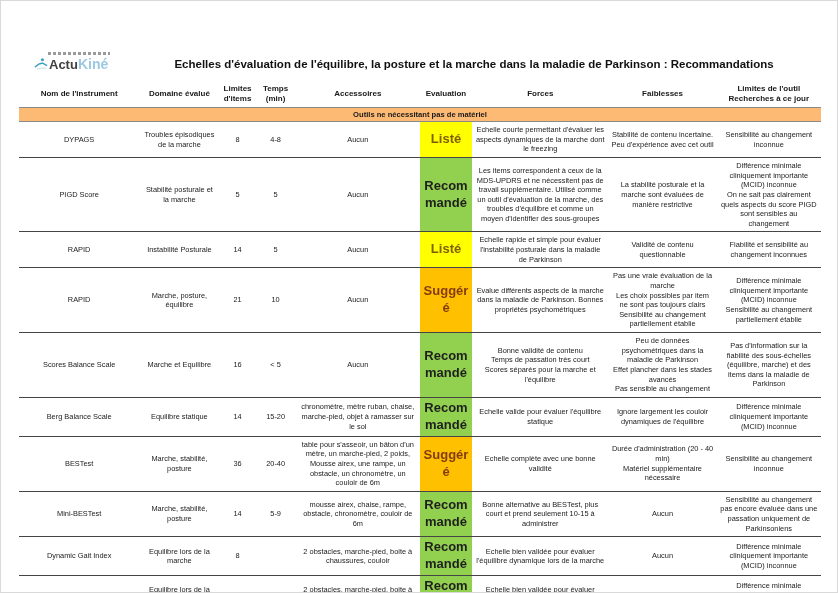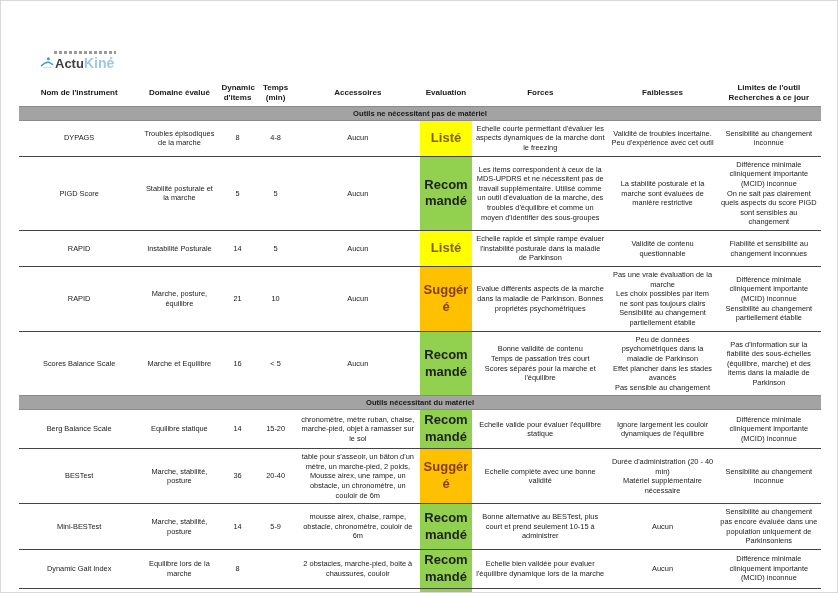--- a/index.html
+++ b/index.html
@@ -1,20 +1,20 @@
 <!DOCTYPE html>
 <html lang="fr"><head>
 <meta charset="utf-8">
 <style>
   html,body{margin:0;padding:0;background:#e8e8e8;font-family:"Liberation Sans",sans-serif;}
   .sheet{
     width:838px;height:593px;background:#ffffff;position:relative;
     margin:0 auto;box-sizing:border-box;border:1px solid #d9d9d9;overflow:hidden;
   }
-  .header-band{display:flex;align-items:flex-end;padding:50px 18px 6px 33px;margin-left:6px;}
+  .header-band{display:flex;align-items:flex-end;padding:50px 18px 6px 33px;}
   .logo{width:95px;flex:0 0 95px;display:flex;flex-direction:column;line-height:1;}
   .logo-tagline{height:3px;width:62px;margin:0 0 2px 14px;
     background:repeating-linear-gradient(90deg,#9a9a9a 0 3px,#ffffff00 3px 5px);}
   .logo-line{display:flex;align-items:center;}
   .logo-icon{width:14px;height:14px;margin-right:1px;}
   .brand-actu{font-size:13px;font-weight:bold;color:#404040;letter-spacing:0px;}
   .brand-kine{font-size:14px;font-weight:bold;color:#9cc8e0;}
   .title{
     flex:1;text-align:center;font-size:11.5px;font-weight:bold;color:#111;
     padding:6px 4px 0 4px;line-height:1.25;
@@ -29,60 +29,61 @@
   }
   .grid td{
     font-size:7.4px;color:#1a1a1a;text-align:center;vertical-align:middle;
     padding:3px 3px;white-space:pre-line;line-height:1.3;word-wrap:break-word;
   }
   tr.data-row{border-bottom:1.5px solid #454545;}
   tr.data-row:first-of-type{border-top:1px solid #454545;}
   td.cell-nom{font-weight:normal;}
   td.cell-evaluation{font-weight:bold;font-size:13px;padding:2px 1px;}
   tr.section-row td{
-    background:#a3a3a3;font-weight:bold;font-size:7.6px;text-align:center;
+    background:#fdba74;font-weight:bold;font-size:7.6px;text-align:center;
     padding:1.5px 2px;border-top:1px solid #8a8a8a;border-bottom:1px solid #8a8a8a;
   }
 </style>
 </head>
 <body>
 
 <div class="sheet">
   <div class="header-band">
     <div class="logo">
       <div class="logo-tagline"></div>
       <div class="logo-line">
         <svg class="logo-icon" viewBox="0 0 20 20">
           <circle cx="12" cy="4" r="2.2" fill="#3aa0c0"></circle>
           <path d="M2 14 Q 8 8 13 9 L 18 12" stroke="#3aa0c0" stroke-width="2" fill="none" stroke-linecap="round"></path>
           <path d="M5 17 Q 11 15 17 16" stroke="#bfdde9" stroke-width="1.4" fill="none" stroke-linecap="round"></path>
         </svg>
         <span class="brand-actu">Actu</span>
           <span class="brand-kine">Kiné</span>
       </div>
     </div>
+    <div class="title">Echelles d'évaluation de l'équilibre, la posture et la marche dans la maladie de Parkinson : Recommandations</div>
   </div>
 
   <table class="grid">
     <colgroup>
       <col style="width:15%">
         <col style="width:10%">
         <col style="width:4.5%">
       <col style="width:5%">
         <col style="width:15.5%">
         <col style="width:6.5%">
       <col style="width:17%">
         <col style="width:13.5%">
         <col style="width:13%">
     </colgroup>
     <thead>
       <tr id="header-row">
           <th>Nom de l'instrument</th>
           <th>Domaine évalué</th>
-          <th>Dynamic
+          <th>Limites
 d'items</th>
           <th>Temps
 (min)</th>
           <th>Accessoires</th>
           <th>Evaluation</th>
           <th>Forces</th>
           <th>Faiblesses</th>
           <th>Limites de l'outil
 Recherches à ce jour</th>
         </tr>
@@ -92,21 +93,21 @@
           <td colspan="9">Outils ne nécessitant pas de matériel</td>
         </tr>
         <tr class="data-row">
           <td class="cell-nom">DYPAGS</td>
           <td class="cell-domaine">Troubles épisodiques de la marche</td>
           <td class="cell-items">8</td>
           <td class="cell-temps">4-8</td>
           <td class="cell-accessoires">Aucun</td>
           <td class="cell-evaluation" style="background: rgb(255, 255, 0); color: rgb(127, 96, 0);">Listé</td>
           <td class="cell-forces">Echelle courte permettant d'évaluer les aspects dynamiques de la marche dont le freezing</td>
-          <td class="cell-faiblesses">Validité de troubles incertaine. Peu d'expérience avec cet outil</td>
+          <td class="cell-faiblesses">Stabilité de contenu incertaine. Peu d'expérience avec cet outil</td>
           <td class="cell-limites">Sensibilité au changement inconnue</td>
         </tr>
         <tr class="data-row">
           <td class="cell-nom">PIGD Score</td>
           <td class="cell-domaine">Stabilité posturale et la marche</td>
           <td class="cell-items">5</td>
           <td class="cell-temps">5</td>
           <td class="cell-accessoires">Aucun</td>
           <td class="cell-evaluation" style="background: rgb(146, 208, 80); color: rgb(31, 31, 31);">Recommandé</td>
           <td class="cell-forces">Les items correspondent à ceux de la MDS-UPDRS et ne nécessitent pas de travail supplémentaire. Utilisé comme un outil d'évaluation de la marche, des troubles d'équilibre et comme un moyen d'identifier des sous-groupes</td>
@@ -114,21 +115,21 @@
           <td class="cell-limites">Différence minimale cliniquement importante (MCID) inconnue
 On ne sait pas clairement quels aspects du score PIGD sont sensibles au changement</td>
         </tr>
         <tr class="data-row">
           <td class="cell-nom">RAPID</td>
           <td class="cell-domaine">Instabilité Posturale</td>
           <td class="cell-items">14</td>
           <td class="cell-temps">5</td>
           <td class="cell-accessoires">Aucun</td>
           <td class="cell-evaluation" style="background: rgb(255, 255, 0); color: rgb(127, 96, 0);">Listé</td>
-          <td class="cell-forces">Echelle rapide et simple rampe évaluer l'instabilité posturale dans la maladie de Parkinson</td>
+          <td class="cell-forces">Echelle rapide et simple pour évaluer l'instabilité posturale dans la maladie de Parkinson</td>
           <td class="cell-faiblesses">Validité de contenu questionnable</td>
           <td class="cell-limites">Fiabilité et sensibilité au changement inconnues</td>
         </tr>
         <tr class="data-row">
           <td class="cell-nom">RAPID</td>
           <td class="cell-domaine">Marche, posture, équilibre</td>
           <td class="cell-items">21</td>
           <td class="cell-temps">10</td>
           <td class="cell-accessoires">Aucun</td>
           <td class="cell-evaluation" style="background: rgb(255, 192, 0); color: rgb(132, 60, 12);">Suggéré</td>
@@ -146,23 +147,20 @@
           <td class="cell-temps">&lt; 5</td>
           <td class="cell-accessoires">Aucun</td>
           <td class="cell-evaluation" style="background: rgb(146, 208, 80); color: rgb(31, 31, 31);">Recommandé</td>
           <td class="cell-forces">Bonne validité de contenu
 Temps de passation très court
 Scores séparés pour la marche et l'équilibre</td>
           <td class="cell-faiblesses">Peu de données psychométriques dans la maladie de Parkinson
 Effet plancher dans les stades avancés
 Pas sensible au changement</td>
           <td class="cell-limites">Pas d'information sur la fiabilité des sous-échelles (équilibre, marche) et des items dans la maladie de Parkinson</td>
-        </tr>
-        <tr class="section-row">
-          <td colspan="9">Outils nécessitant du matériel</td>
         </tr>
         <tr class="data-row">
           <td class="cell-nom">Berg Balance Scale</td>
           <td class="cell-domaine">Equilibre statique</td>
           <td class="cell-items">14</td>
           <td class="cell-temps">15-20</td>
           <td class="cell-accessoires">chronomètre, mètre ruban, chaise, marche-pied, objet à ramasser sur le sol</td>
           <td class="cell-evaluation" style="background: rgb(146, 208, 80); color: rgb(31, 31, 31);">Recommandé</td>
           <td class="cell-forces">Echelle valide pour évaluer l'équilibre statique</td>
           <td class="cell-faiblesses">Ignore largement les couloir dynamiques de l'équilibre</td>
@@ -182,21 +180,21 @@
         </tr>
         <tr class="data-row">
           <td class="cell-nom">Mini-BESTest</td>
           <td class="cell-domaine">Marche, stabilité, posture</td>
           <td class="cell-items">14</td>
           <td class="cell-temps">5-9</td>
           <td class="cell-accessoires">mousse airex, chaise, rampe, obstacle, chronomètre, couloir de 6m</td>
           <td class="cell-evaluation" style="background: rgb(146, 208, 80); color: rgb(31, 31, 31);">Recommandé</td>
           <td class="cell-forces">Bonne alternative au BESTest, plus court et prend seulement 10-15 à administrer</td>
           <td class="cell-faiblesses">Aucun</td>
-          <td class="cell-limites">Sensibilité au changement pas encore évaluée dans une population uniquement de Parkinsoniens</td>
+          <td class="cell-limites">Sensibilité au changement pas encore évaluée dans une passation uniquement de Parkinsoniens</td>
         </tr>
         <tr class="data-row">
           <td class="cell-nom">Dynamic Gait Index</td>
           <td class="cell-domaine">Equilibre lors de la marche</td>
           <td class="cell-items">8</td>
           <td class="cell-temps"></td>
           <td class="cell-accessoires">2 obstacles, marche-pied, boite à chaussures, couloir</td>
           <td class="cell-evaluation" style="background: rgb(146, 208, 80); color: rgb(31, 31, 31);">Recommandé</td>
           <td class="cell-forces">Echelle bien validée pour évaluer l'équilibre dynamique lors de la marche</td>
           <td class="cell-faiblesses">Aucun</td>

